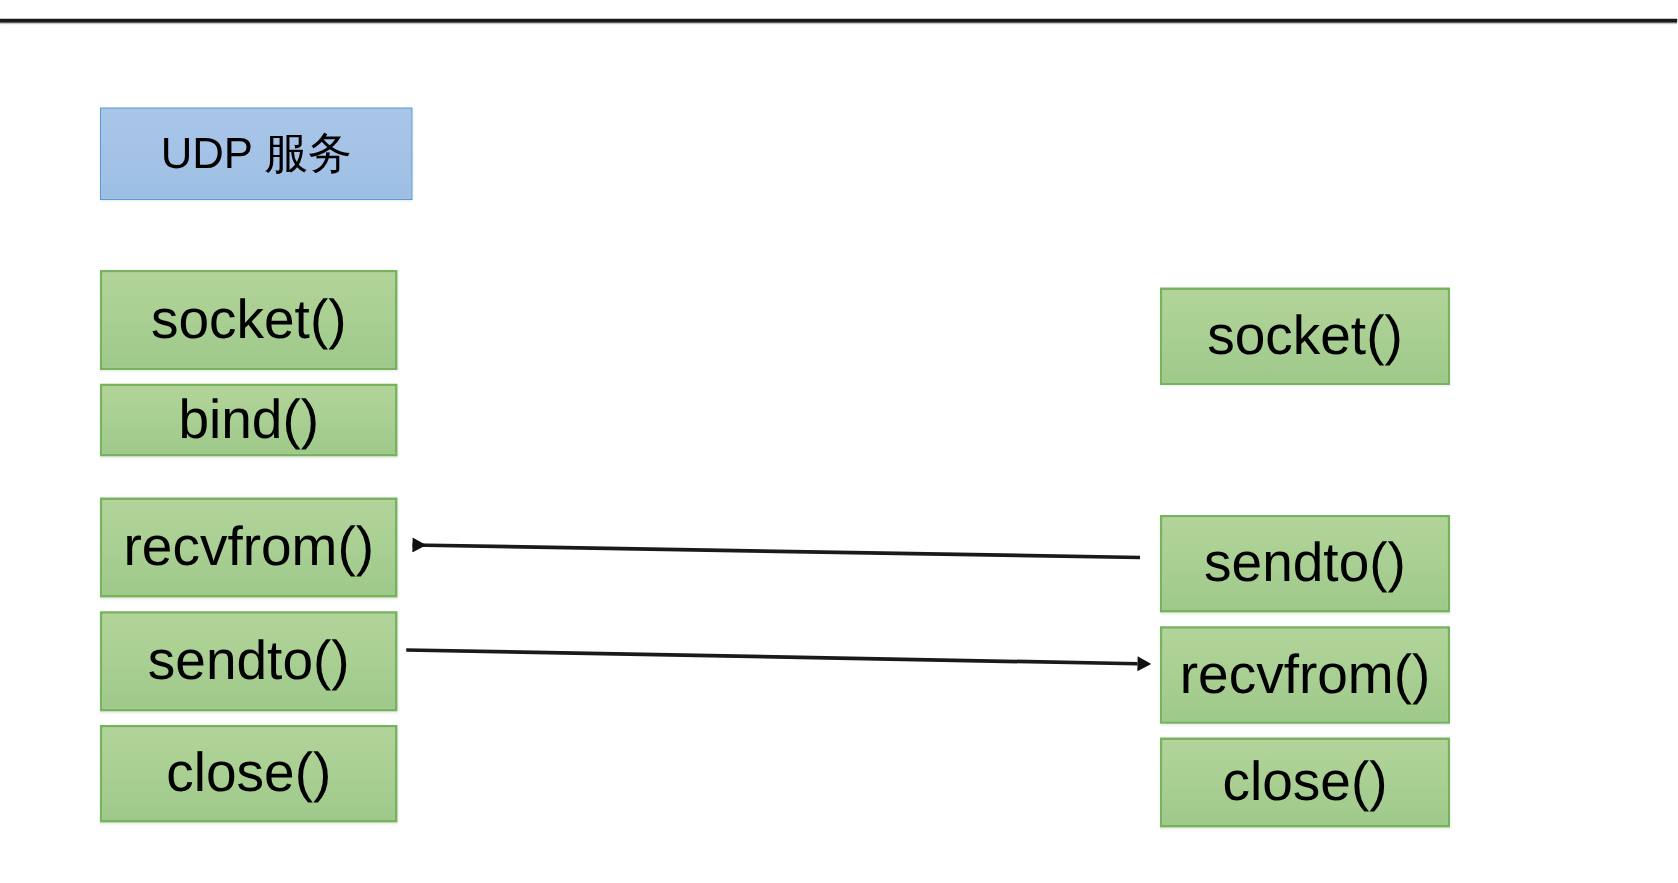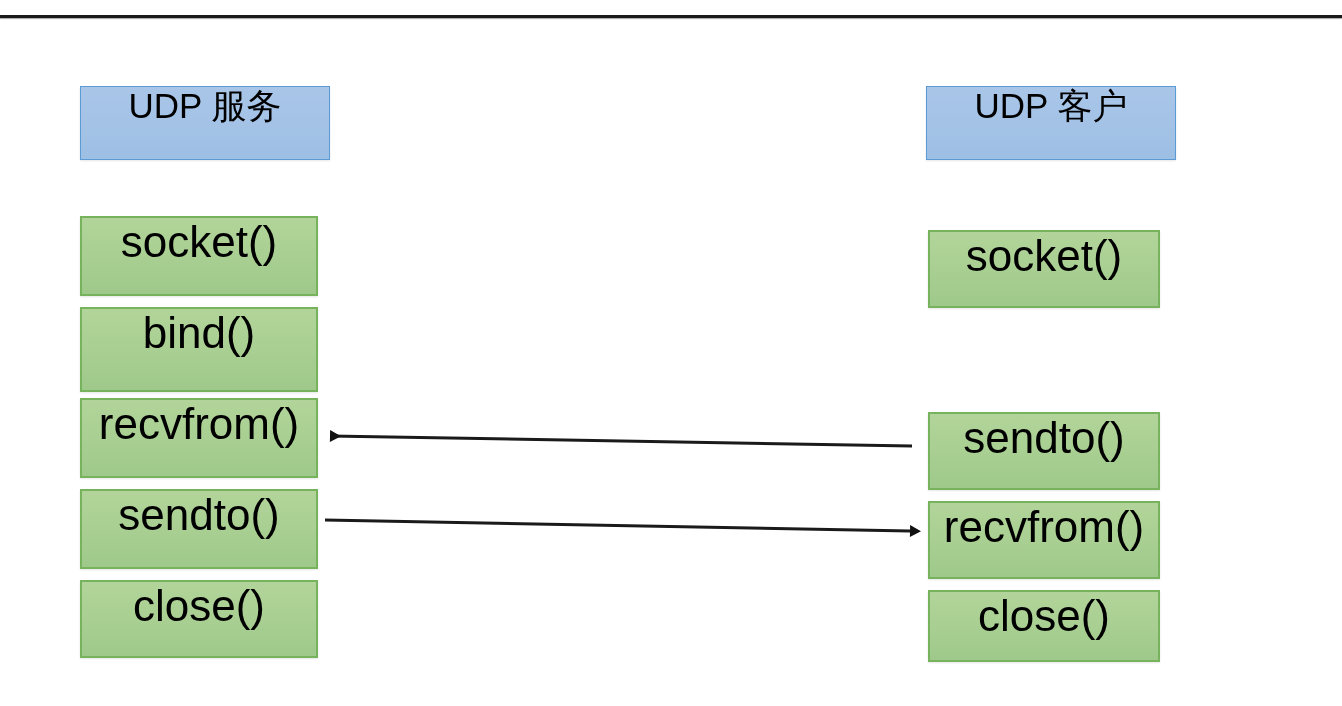--- a/index.html
+++ b/index.html
@@ -25,21 +25,21 @@
     top: 15px;
     width: 1342px;
     height: 3px;
     background: #1a1a1a;
     box-shadow: 0 1px 1px rgba(0,0,0,0.35);
   }
   .node {
     position: absolute;
     box-sizing: border-box;
     display: flex;
-    align-items: flex-start;
+    align-items: center;
     justify-content: center;
     text-align: center;
     color: #000000;
     line-height: 1.1;
     white-space: nowrap;
   }
   .node-header {
     background: linear-gradient(to bottom, #a9c6e8 0%, #a3c2e6 55%, #9dbfe4 100%);
     border: 1px solid #5b9bd5;
     box-shadow: 0 1px 2px rgba(0,0,0,0.10);
@@ -69,39 +69,36 @@
   <div id="top-rule"></div>
 
   <div class="node node-header" style="left:80px; top:86px; width:250px; height:74px;">
     <span>UDP 服务</span>
   </div>
 
   <div class="node node-proc" style="left:80px; top:216px; width:238px; height:80px;">
     <span>socket()</span>
   </div>
 
-  <div class="node node-proc" style="left:80px; top:307px; width:238px; height:85px;">
+  <div class="node node-proc" style="left:80px; top:307px; width:238px; height:58px;">
     <span>bind()</span>
   </div>
 
   <div class="node node-proc" style="left:80px; top:398px; width:238px; height:80px;">
     <span>recvfrom()</span>
   </div>
 
   <div class="node node-proc" style="left:80px; top:489px; width:238px; height:80px;">
     <span>sendto()</span>
   </div>
 
   <div class="node node-proc" style="left:80px; top:580px; width:238px; height:78px;">
     <span>close()</span>
   </div>
 
-  <div class="node node-header" style="left:926px; top:86px; width:250px; height:74px;">
-    <span>UDP 客户</span>
-  </div>
 
   <div class="node node-proc" style="left:928px; top:230px; width:232px; height:78px;">
     <span>socket()</span>
   </div>
 
   <div class="node node-proc" style="left:928px; top:412px; width:232px; height:78px;">
     <span>sendto()</span>
   </div>
 
   <div class="node node-proc" style="left:928px; top:501px; width:232px; height:78px;">

